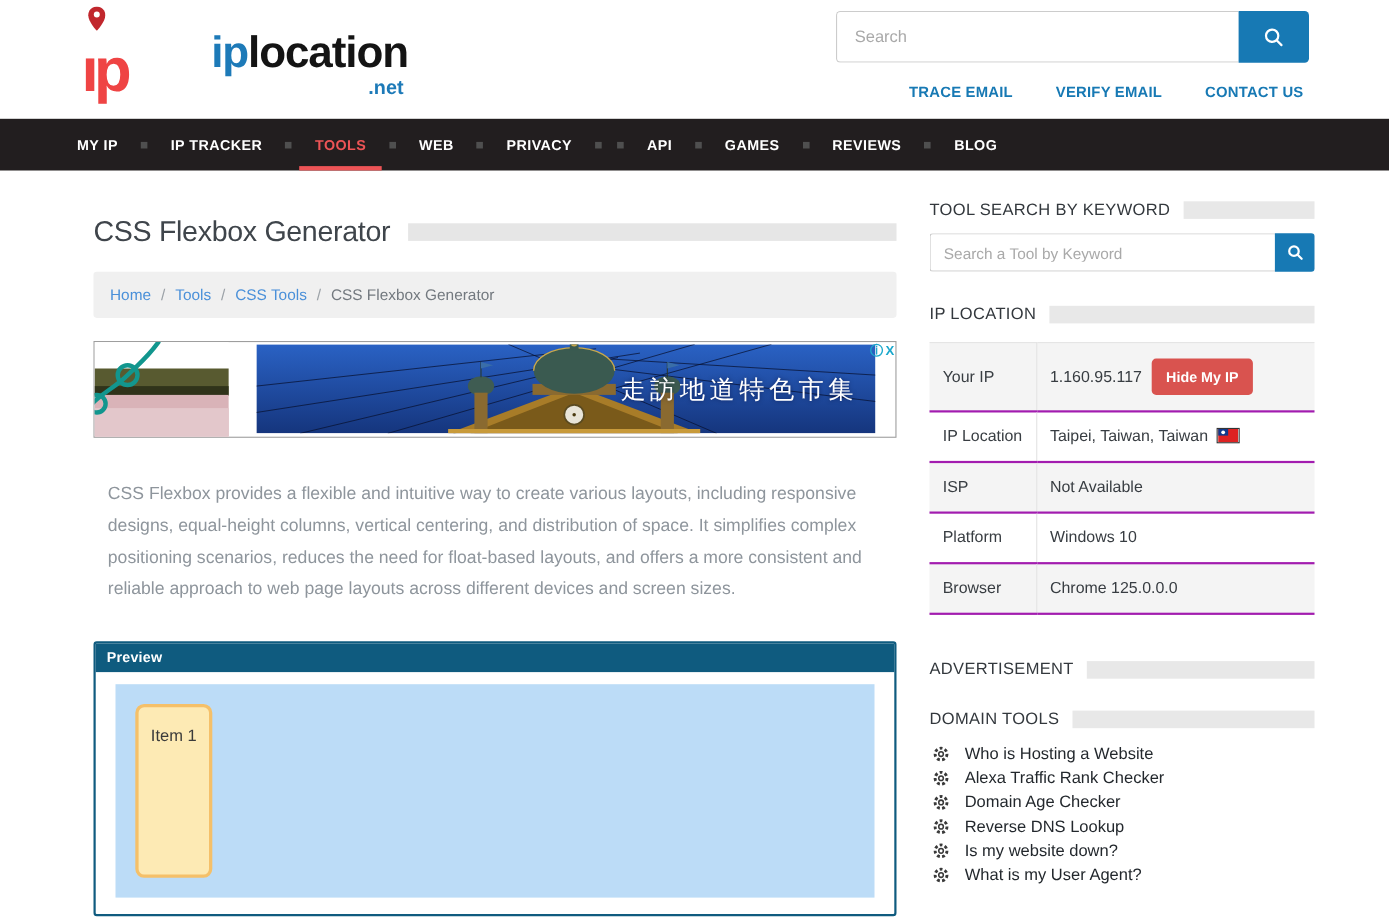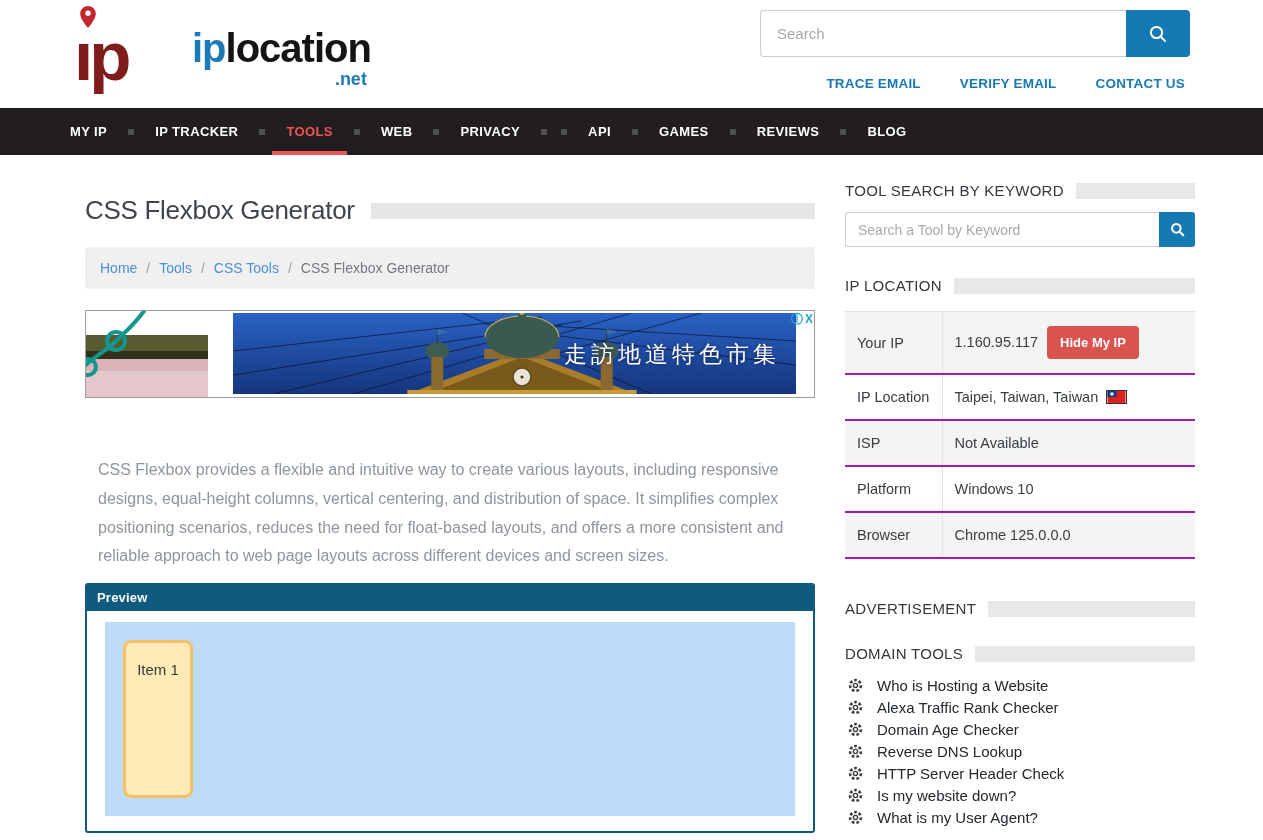--- a/index.html
+++ b/index.html
@@ -4,21 +4,21 @@
 <style>
   * { margin:0; padding:0; box-sizing:border-box; }
   html,body { background:#fff; }
   body { font-family:"Liberation Sans", sans-serif; }
   .page { position:relative; width:1263px; height:840px; background:#fff; overflow:hidden; }
 
   
   .site-header { position:absolute; top:0; left:0; right:0; height:108px; background:#fff; }
   .logo { position:absolute; left:74px; top:4px; display:flex; align-items:flex-end; cursor:pointer; }
   .logo-mark { position:relative; width:118px; height:78px; }
-  .logo-mark .big-ip { position:absolute; left:0; bottom:-14px; font-size:69px; font-weight:bold; color:#7f1d1d; letter-spacing:-4px; }
+  .logo-mark .big-ip { position:absolute; left:0; bottom:-14px; font-size:56px; font-weight:bold; color:#ef4444; letter-spacing:-4px; }
   .logo-pin { position:absolute; left:6px; top:2px; }
   .logo-word { position:relative; padding-bottom:14px; }
   .logo-word .word { font-size:40px; font-weight:bold; letter-spacing:-1px; line-height:1; }
   .logo-word .word .blue { color:#1d7ab8; }
   .logo-word .word .black { color:#141414; }
   .logo-word .net { position:absolute; right:4px; bottom:-8px; font-size:18px; font-weight:bold; color:#1d7ab8; }
 
   .site-search { position:absolute; left:760px; top:10px; width:430px; height:47px; display:flex; }
   .site-search input { flex:1; border:1px solid #ccc; border-right:none; border-radius:4px 0 0 4px; padding:0 16px; font-size:15px; color:#555; font-family:inherit; outline:none; }
   .site-search input::placeholder { color:#a9a9a9; }
@@ -51,21 +51,21 @@
   
   .ad-banner { position:absolute; top:155px; left:0; right:0; height:88px; background:#fff; border:1px solid #9e9e9e; cursor:pointer; }
   .ad-left { position:absolute; left:0; top:0; width:122px; height:86px; }
   .ad-main { position:absolute; left:147px; top:2px; right:18px; height:81px; overflow:hidden; }
   .ad-main svg { display:block; width:100%; height:100%; }
   .ad-text { position:absolute; right:16px; top:50%; transform:translateY(-50%); color:#fff; font-size:23px; letter-spacing:4px; white-space:nowrap; text-shadow:0 0 4px rgba(0,0,40,.5); }
   .ad-icons { position:absolute; right:1px; top:1px; display:flex; gap:2px; color:#1ba8cc; font-size:12px; font-weight:bold; line-height:14px; }
   .ad-icons span { cursor:pointer; }
 
   
-  .description { position:absolute; top:281px; left:13px; width:700px; font-size:16px; line-height:1.8; color:#8e959c;margin-top:20px; }
+  .description { position:absolute; top:281px; left:13px; width:700px; font-size:16px; line-height:1.8; color:#8e959c; }
 
   
   .preview-panel { position:absolute; top:428px; left:0; right:0; height:250px; border:2px solid #0f5b7f; border-radius:3px; background:#fff; }
   .preview-header { height:26px; background:#0f5b7f; color:#fff; font-size:13px; font-weight:bold; line-height:26px; padding:0 10px; letter-spacing:0.2px; }
   .preview-body { position:relative; height:220px; }
   .flex-container { position:absolute; left:18px; right:18px; top:11px; bottom:15px; background:#bcdcf7; display:flex; }
   .flex-item { width:70px; height:158px; margin:18px; background:#fdeab4; border:3px solid #f5c069; border-radius:8px; color:#3a3a3a; font-size:15px; text-align:center; padding-top:18px; cursor:pointer; }
 
   
   .side-heading { position:absolute; left:0; right:0; display:flex; align-items:center; font-size:15px; color:#33383d; letter-spacing:0.3px; white-space:nowrap; }
@@ -327,27 +327,20 @@
             <circle cx="8.5" cy="8.5" r="5.4" fill="none" stroke="#3a3a3a" stroke-width="2.6" stroke-dasharray="2.6 2.1"></circle>
             <circle cx="8.5" cy="8.5" r="2.1" fill="none" stroke="#3a3a3a" stroke-width="1.4"></circle>
           </svg>
         <a>Reverse DNS Lookup</a>
       </li>
       <li>
         <svg class="gear" width="17" height="17" viewBox="0 0 17 17">
             <circle cx="8.5" cy="8.5" r="5.4" fill="none" stroke="#3a3a3a" stroke-width="2.6" stroke-dasharray="2.6 2.1"></circle>
             <circle cx="8.5" cy="8.5" r="2.1" fill="none" stroke="#3a3a3a" stroke-width="1.4"></circle>
           </svg>
-        <a>HTTP Server Header Check</a>
-      </li>
-      <li>
-        <svg class="gear" width="17" height="17" viewBox="0 0 17 17">
-            <circle cx="8.5" cy="8.5" r="5.4" fill="none" stroke="#3a3a3a" stroke-width="2.6" stroke-dasharray="2.6 2.1"></circle>
-            <circle cx="8.5" cy="8.5" r="2.1" fill="none" stroke="#3a3a3a" stroke-width="1.4"></circle>
-          </svg>
         <a>Is my website down?</a>
       </li>
       <li>
         <svg class="gear" width="17" height="17" viewBox="0 0 17 17">
             <circle cx="8.5" cy="8.5" r="5.4" fill="none" stroke="#3a3a3a" stroke-width="2.6" stroke-dasharray="2.6 2.1"></circle>
             <circle cx="8.5" cy="8.5" r="2.1" fill="none" stroke="#3a3a3a" stroke-width="1.4"></circle>
           </svg>
         <a>What is my User Agent?</a>
       </li>
     </ul>

